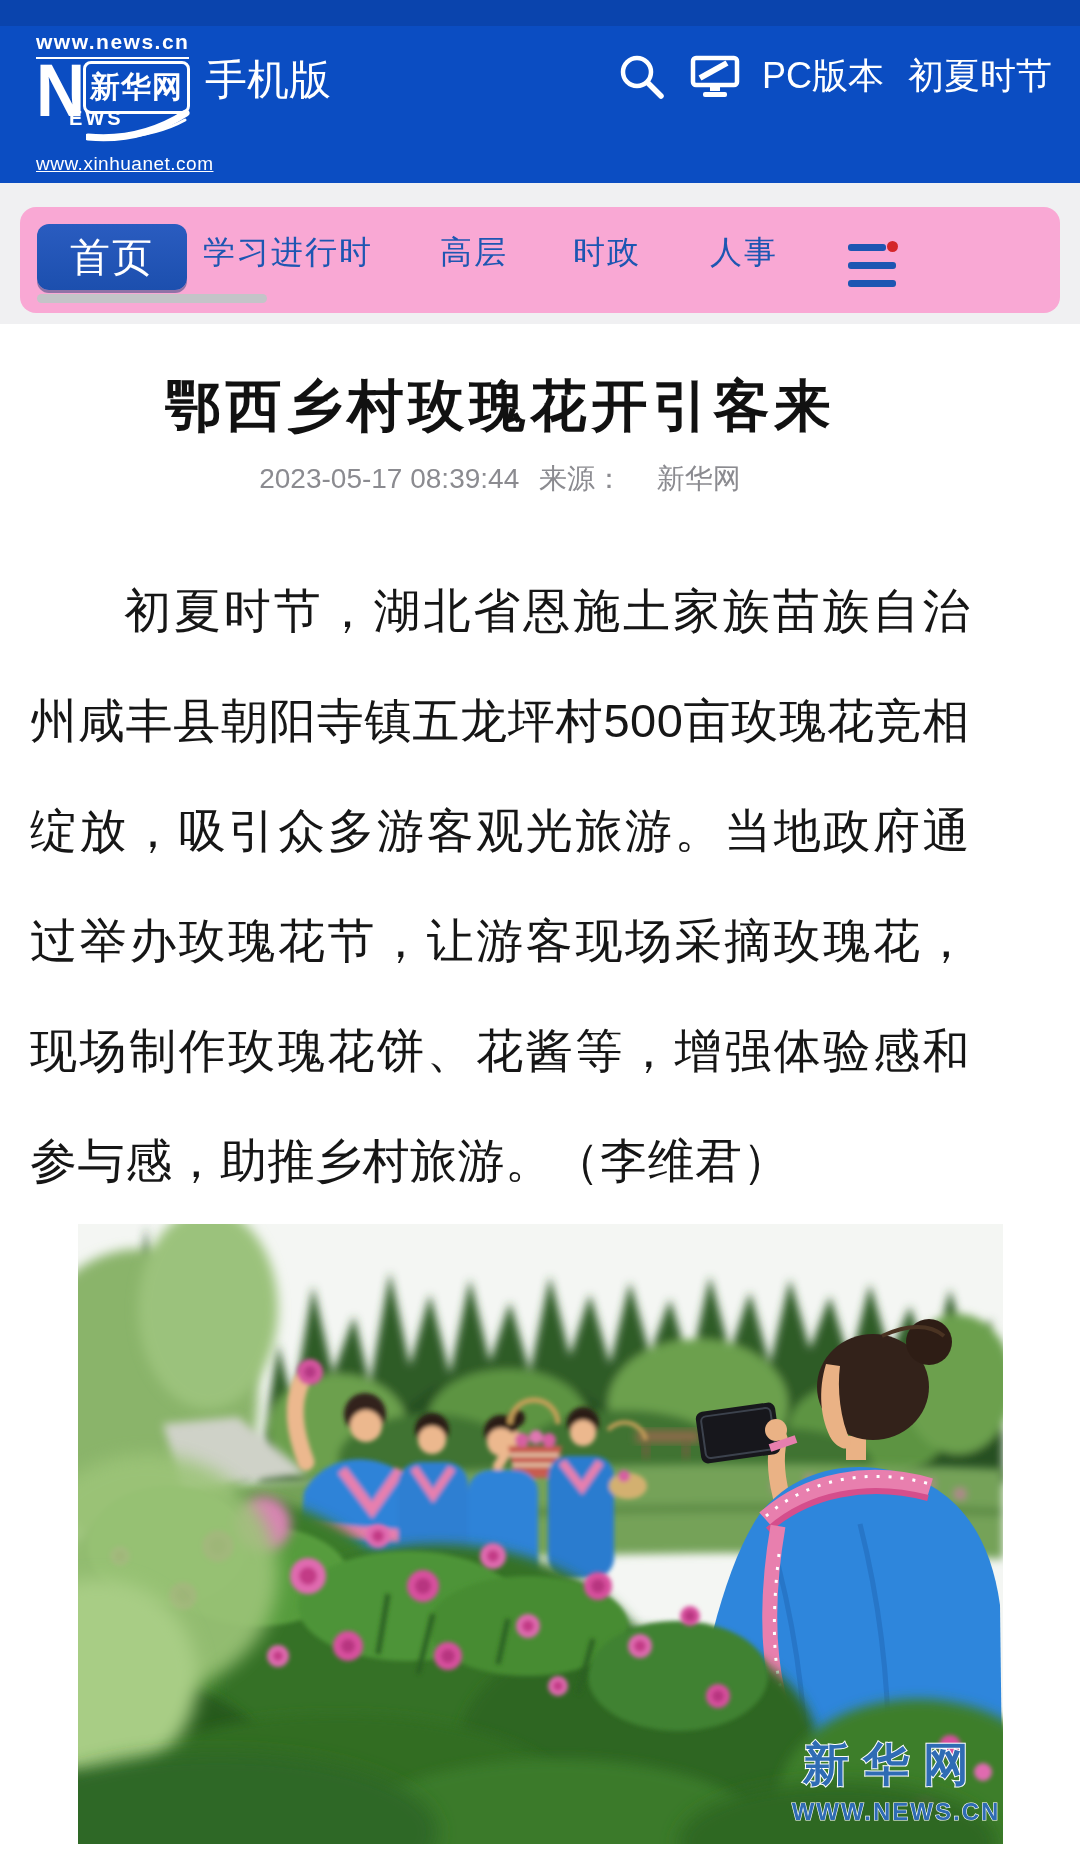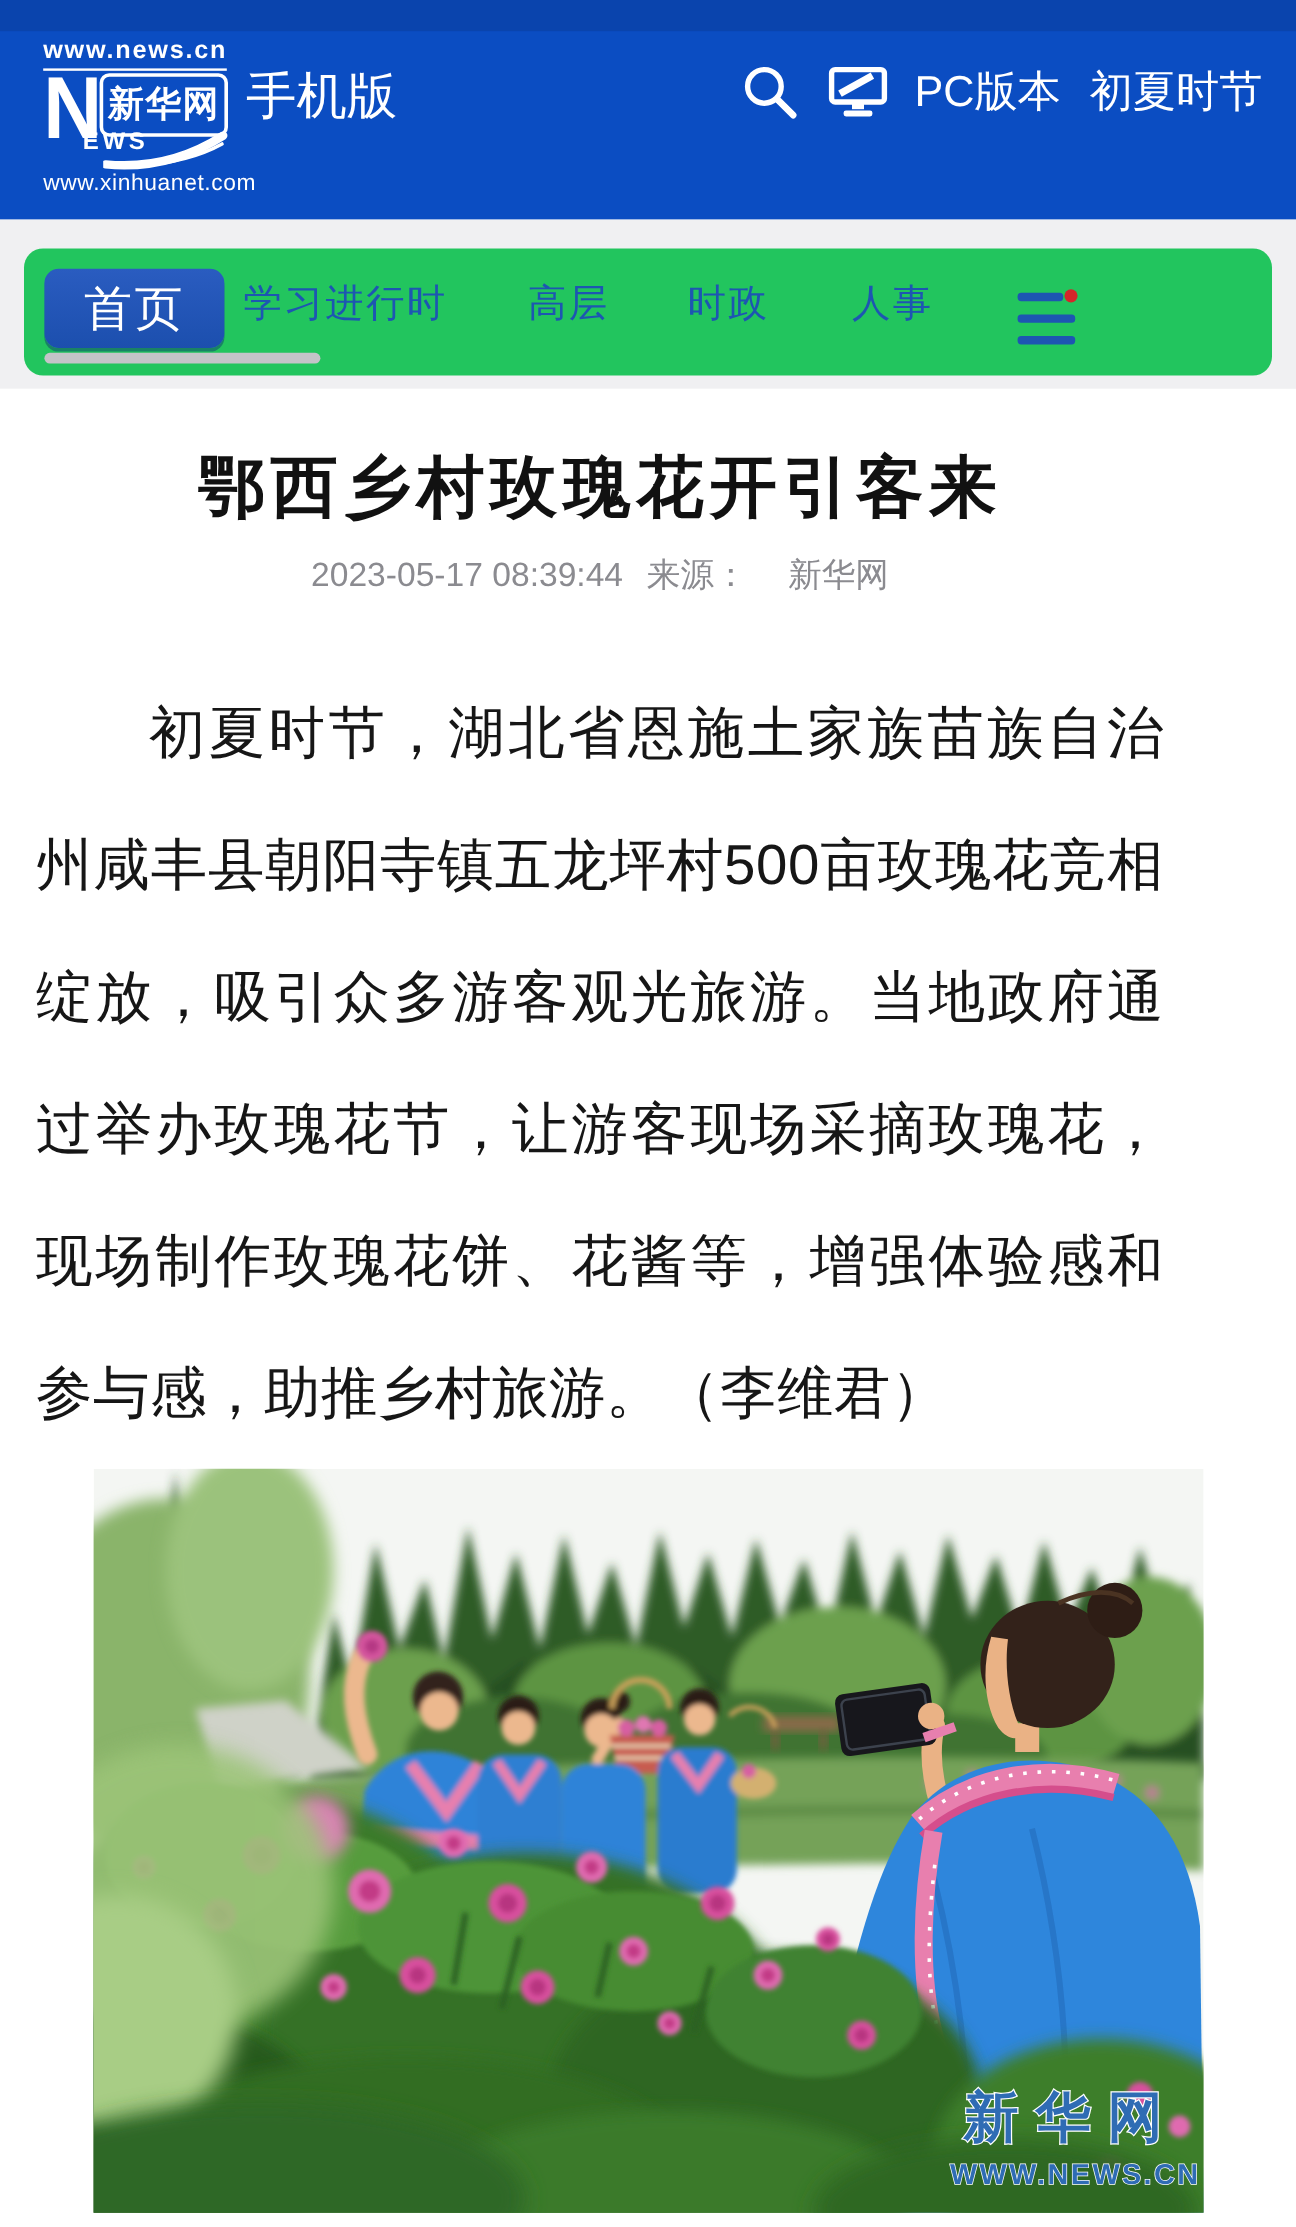--- a/index.html
+++ b/index.html
@@ -13,28 +13,28 @@
   .header-topstrip{position:absolute;top:0;left:0;width:100%;height:26px;background:#0a44ad;}
   .logo-block{position:absolute;left:36px;top:30px;color:#fff;}
   .logo-top-url{display:inline-block;font-size:21px;font-weight:bold;letter-spacing:1.5px;
     border-bottom:2px solid #fff;padding-bottom:3px;color:#fff;}
   .logo-art{position:relative;width:160px;height:80px;margin-top:2px;}
   .logo-n{position:absolute;left:0;top:-10px;font-size:68px;font-weight:bold;color:#fff;transform:scaleY(1.08);}
   .logo-box{position:absolute;left:47px;top:0;border:3px solid #fff;border-radius:8px;
     font-size:30px;font-weight:bold;letter-spacing:1px;padding:3px 4px;color:#fff;}
   .logo-ews{position:absolute;left:33px;top:46px;font-size:20px;font-weight:bold;letter-spacing:3px;color:#fff;}
   .logo-swoosh{position:absolute;left:50px;top:48px;}
-  .logo-bottom-url{font-size:19px;letter-spacing:.5px;color:#fff;margin-top:1px;}
+  .logo-bottom-url{font-size:19px;letter-spacing:.5px;color:#fff;margin-top:12px;text-decoration:underline;}
   .mobile-label{position:absolute;left:205px;top:52px;font-size:42px;color:#fff;}
   .header-right{position:absolute;right:28px;top:52px;display:flex;align-items:center;gap:24px;color:#fff;}
   .pc-group{display:flex;align-items:center;gap:22px;}
   .hdr-label{font-size:36px;color:#fff;white-space:nowrap;}
   
   .nav-strip{position:absolute;top:183px;left:0;width:1080px;height:141px;background:#f0f0f2;}
-  .nav-card{position:absolute;left:20px;right:20px;top:24px;height:106px;background:#22c55e;border-radius:16px;}
+  .nav-card{position:absolute;left:20px;right:20px;top:24px;height:106px;background:#f9a8d4;border-radius:16px;}
   .nav-pill{position:absolute;left:17px;top:17px;width:150px;height:66px;border-radius:12px;
     background:linear-gradient(#2a5cc0,#1c4fae);color:#fff;font-size:40px;
     display:flex;align-items:center;justify-content:center;letter-spacing:2px;
     box-shadow:0 3px 0 rgba(16,48,110,.45);}
   .nav-scrollbar{position:absolute;left:17px;top:87px;width:230px;height:9px;border-radius:5px;background:#c4c4c8;}
   .nav-item{position:absolute;top:24px;font-size:32px;color:#1d56b2;letter-spacing:2px;white-space:nowrap;}
   .nav-item.i1{left:183px;}
   .nav-item.i2{left:420px;}
   .nav-item.i3{left:553px;}
   .nav-item.i4{left:690px;}

